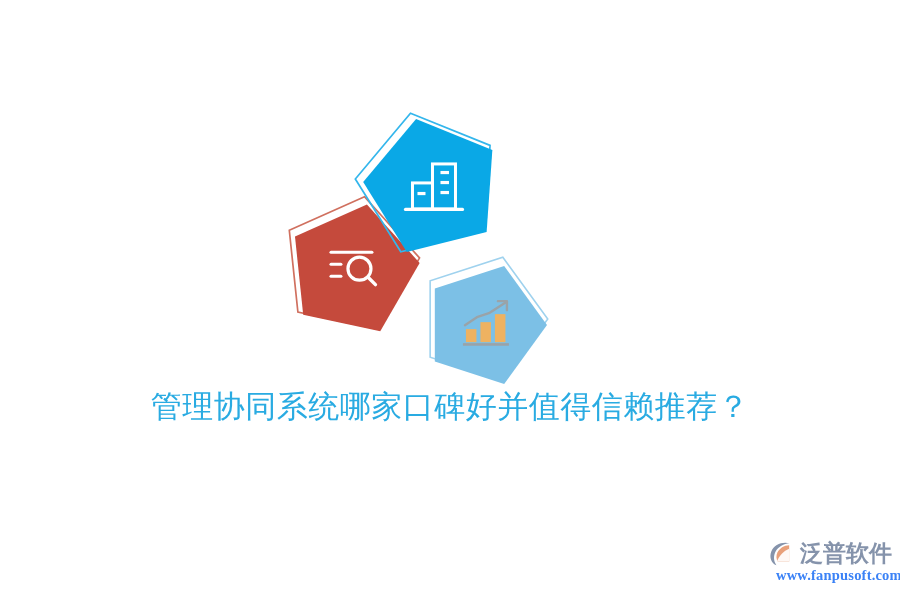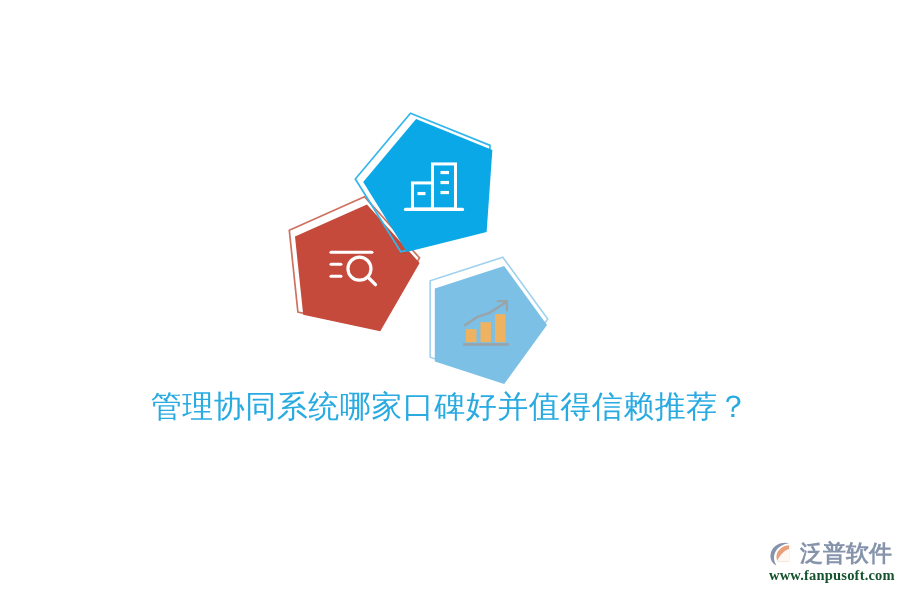--- a/index.html
+++ b/index.html
@@ -79,24 +79,24 @@
     font-weight: bold;
     color: #8593ab;
     line-height: 28px;
     letter-spacing: 0px;
     white-space: nowrap;
   }
   .wm-url {
     font-family: "Liberation Serif", "DejaVu Serif", serif;
     font-size: 14.5px;
     font-weight: bold;
-    color: #14532d;
+    color: #3b82f6;
     letter-spacing: 0.2px;
     margin-top: -1px;
-    margin-left: 1px;
+    margin-left: 8px;
     white-space: nowrap;
   }
 </style>
 </head>
 <body>
 
 <div id="stage">
 
   <div class="pentagon-cluster">
     <svg viewBox="0 0 320 285" xmlns="http://www.w3.org/2000/svg">

